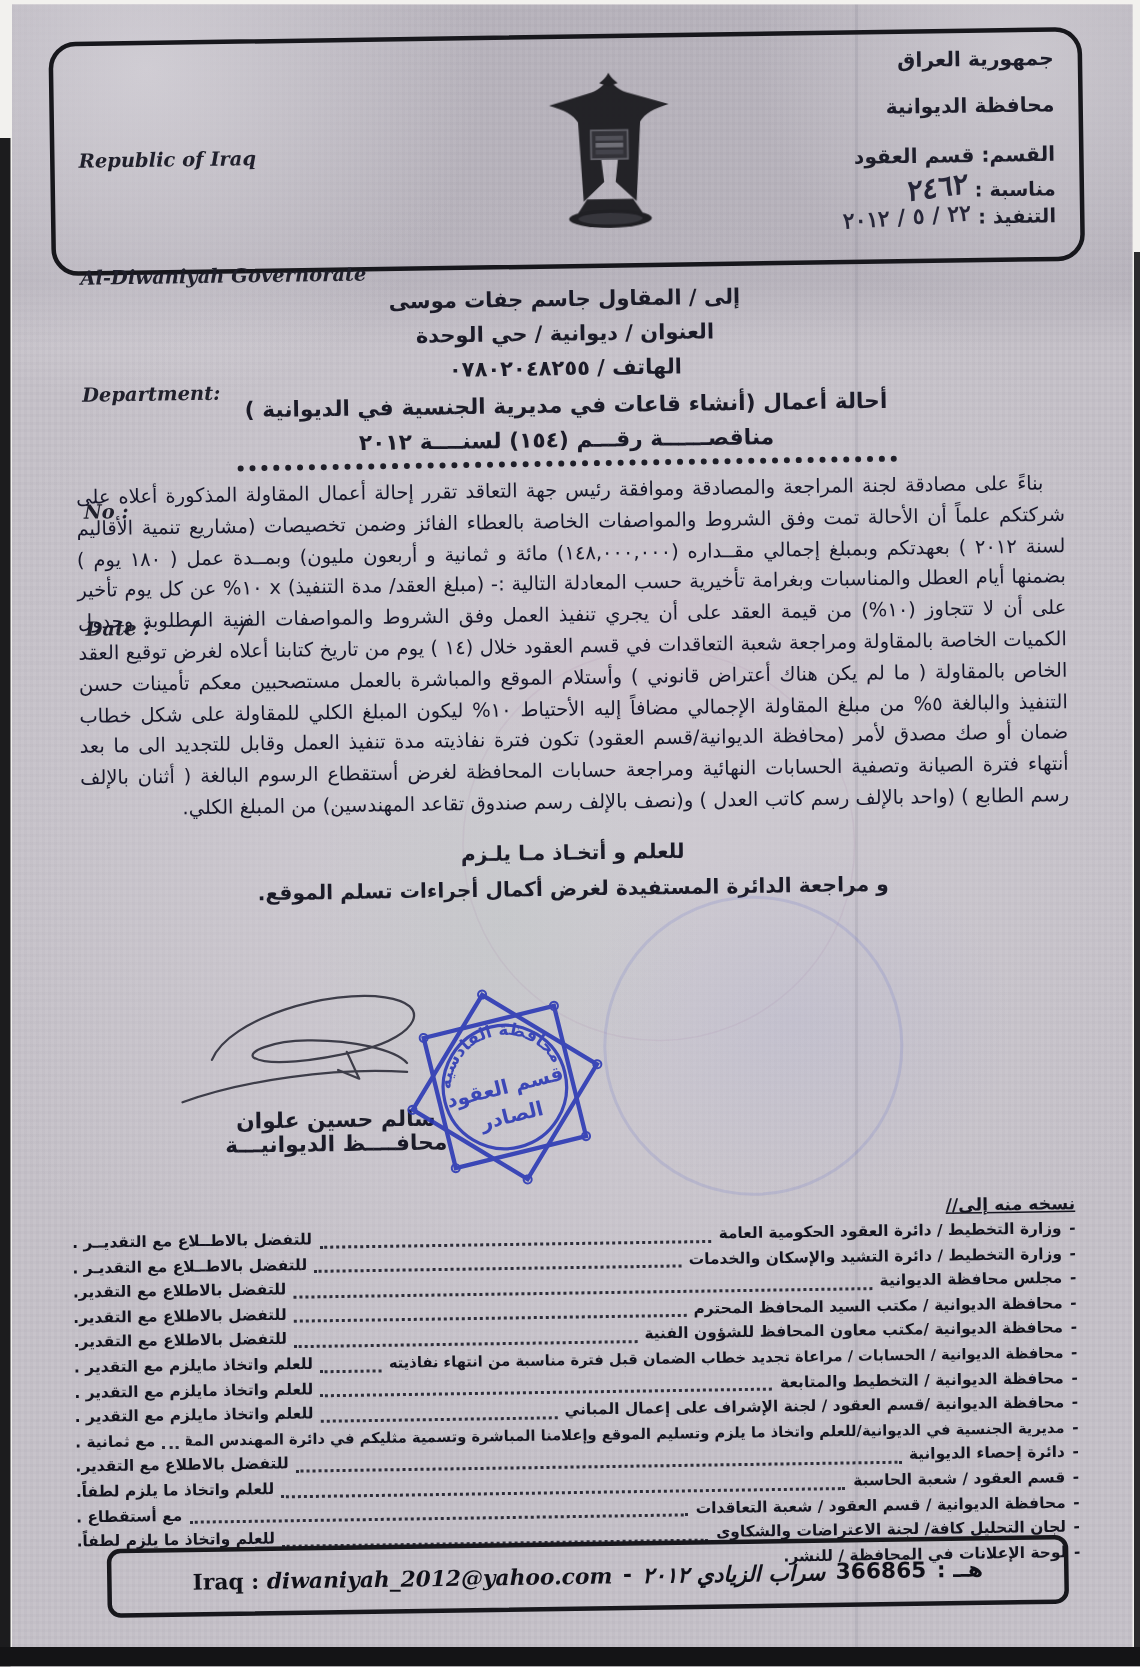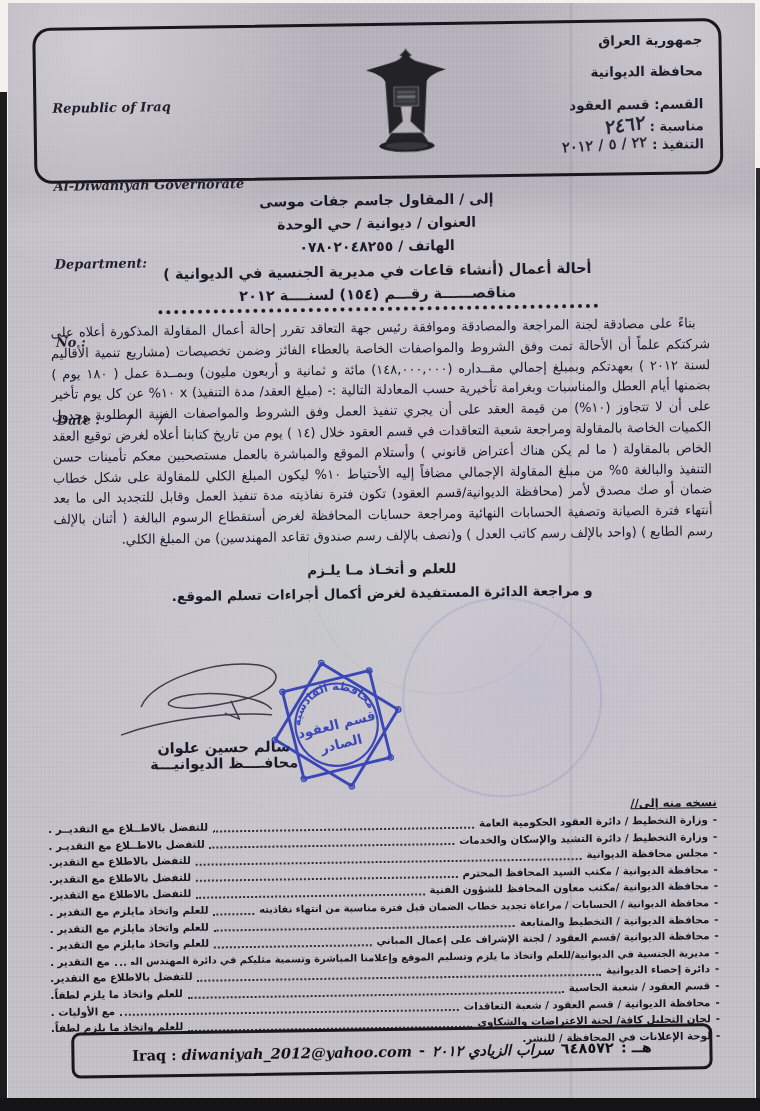--- a/index.html
+++ b/index.html
@@ -220,55 +220,55 @@
         <div class="dist-item">
             <span class="dash">-</span>
             <span class="dest">محافظة الديوانية /قسم العقود / لجنة الإشراف على إعمال المباني</span>
             <span class="dots"></span>
             <span class="action">للعلم واتخاذ مايلزم مع التقدير .</span>
           </div>
         <div class="dist-item long">
             <span class="dash">-</span>
             <span class="dest">مديرية الجنسية في الديوانية/للعلم واتخاذ ما يلزم وتسليم الموقع وإعلامنا المباشرة وتسمية مثليكم في دائرة المهندس المقيم للمشروع</span>
             <span class="dots"></span>
-            <span class="action">مع التقدير .</span>
+            <span class="action">مع ثمانية .</span>
           </div>
         <div class="dist-item">
             <span class="dash">-</span>
             <span class="dest">دائرة إحصاء الديوانية</span>
             <span class="dots"></span>
             <span class="action">للتفضل بالاطلاع مع التقدير.</span>
           </div>
         <div class="dist-item">
             <span class="dash">-</span>
             <span class="dest">قسم العقود / شعبة الحاسبة</span>
             <span class="dots"></span>
             <span class="action">للعلم واتخاذ ما يلزم لطفاً.</span>
           </div>
         <div class="dist-item">
             <span class="dash">-</span>
             <span class="dest">محافظة الديوانية / قسم العقود / شعبة التعاقدات</span>
             <span class="dots"></span>
-            <span class="action">مع الأوليات .</span>
+            <span class="action">مع أستقطاع .</span>
           </div>
         <div class="dist-item">
             <span class="dash">-</span>
             <span class="dest">لجان التحليل كافة/ لجنة الاعتراضات والشكاوى</span>
             <span class="dots"></span>
             <span class="action">للعلم واتخاذ ما يلزم لطفاً.</span>
           </div>
         <div class="dist-item">
             <span class="dash">-</span>
             <span class="dest">لوحة الإعلانات في المحافظة / للنشر.</span>
           </div>
       </section>
 
       <footer class="ftr">
         <span>هــ :</span>
-        <span>٦٤٨٥٧٢</span>
+        <span>366865</span>
         <span class="scribe">سراب الزيادي  ٢٠١٢</span>
         <span>-</span>
         <span class="f-em"><span>Iraq :</span> <span class="em">diwaniyah_2012@yahoo.com</span></span>
       </footer>
 
     </div>
   </div>
   <div class="edge-left"></div>
   <div class="edge-right"></div>
   <div class="edge-bottom"></div>

